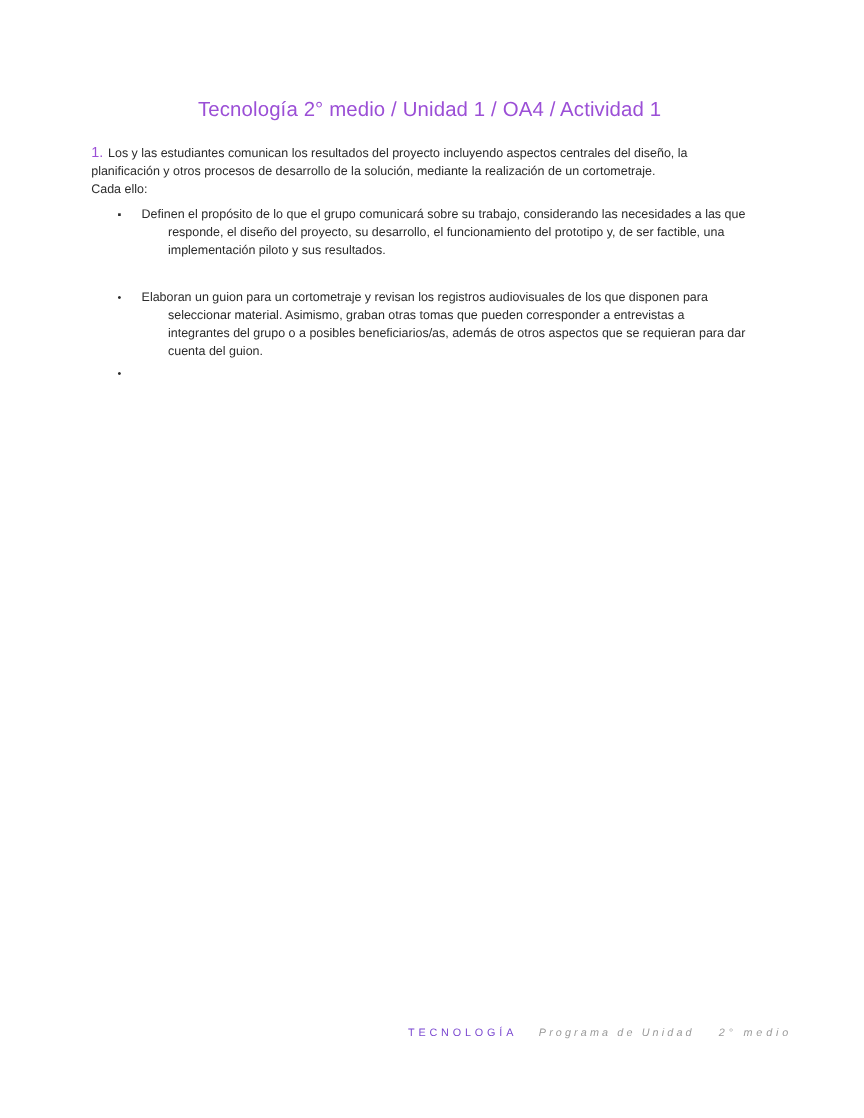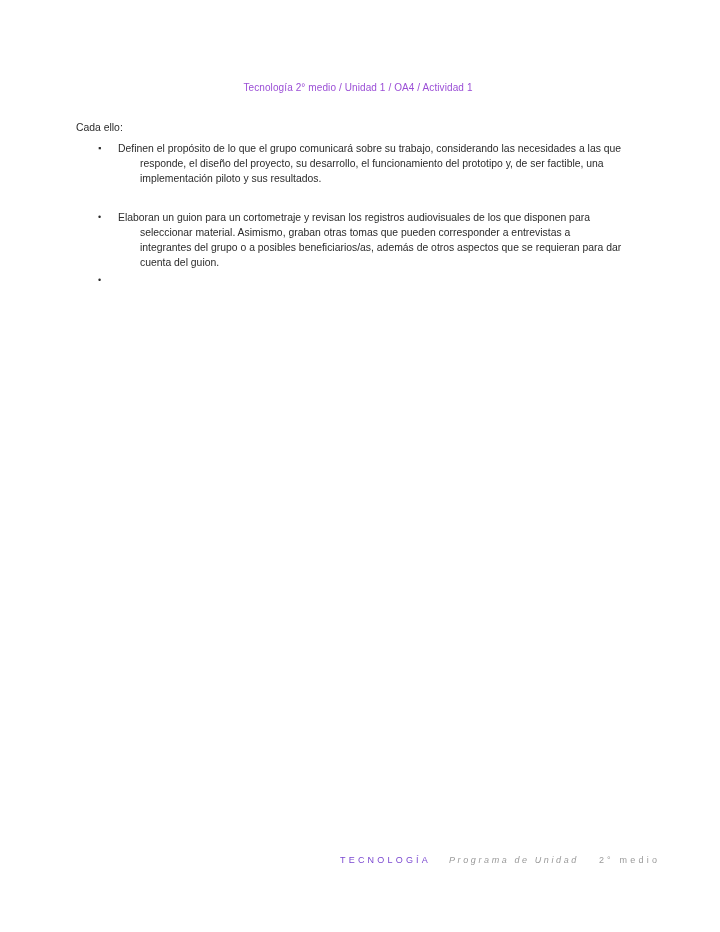--- a/index.html
+++ b/index.html
@@ -1,39 +1,42 @@
 <!DOCTYPE html>
 <html><head>
 <meta charset="utf-8">
 <style>
   html, body { margin: 0; padding: 0; background: #ffffff; }
   body { width: 720px; height: 932px; position: relative; overflow: hidden;
          font-family: "Liberation Sans", "DejaVu Sans", sans-serif; color: #2b2b2b; }
   .title { position: absolute; top: 82px; left: 0; width: 716px; text-align: center;
-           font-size: 10px; color: #9b4fd6; letter-spacing: 0.1px; }
+           font-size: 17px; color: #9b4fd6; letter-spacing: 0.1px; }
   .content { position: absolute; top: 120px; left: 76px; width: 548px; font-size: 10.4px; line-height: 15px; }
   .para { margin: 0; }
   .num { color: #9b4fd6; font-size: 12px; margin-right: 4px; }
   ul { list-style: none; margin: 0; padding: 0; }
   li { position: relative; padding-left: 42px; text-indent: -22px; margin-left: 22px; }
   li .bullet { position: absolute; left: 0; text-indent: 0; font-size: 9px; }
   .li1 { margin-top: 6px; }
   .li2 { margin-top: 24px; }
   .li3 { margin-top: 3px; }
   .footer { position: absolute; top: 855px; left: 340px; width: 290px; font-size: 9px; letter-spacing: 3.2px; white-space: nowrap; }
   .footer .subj { color: #7a47d0; font-weight: normal; }
   .footer .prog { color: #9a9a9a; margin-left: 18px; letter-spacing: 2.6px; font-style: italic; }
-  .footer .grade { color: #9a9a9a; margin-left: 20px; }
+  .footer .grade { color: #9a9a9a; margin-left: 20px; font-style: italic; }
 </style>
 </head>
 <body>
 
 <div class="title">Tecnología 2° medio / Unidad 1 / OA4 / Actividad 1</div>
 
 <div class="content">
+  <p class="para">
+    <span class="num">1.</span><span>Los y las estudiantes comunican los resultados del proyecto incluyendo aspectos centrales del diseño, la planificación y otros procesos de desarrollo de la solución, mediante la realización de un cortometraje.</span>
+  </p>
   <p class="para">Cada ello:</p>
   <ul>
     <li class="li1">
       <span class="bullet">▪</span><span>Definen el propósito de lo que el grupo comunicará sobre su trabajo, considerando las necesidades a las que responde, el diseño del proyecto, su desarrollo, el funcionamiento del prototipo y, de ser factible, una implementación piloto y sus resultados.</span>
     </li>
     <li class="li2">
       <span class="bullet">•</span><span>Elaboran un guion para un cortometraje y revisan los registros audiovisuales de los que disponen para seleccionar material. Asimismo, graban otras tomas que pueden corresponder a entrevistas a integrantes del grupo o a posibles beneficiarios/as, además de otros aspectos que se requieran para dar cuenta del guion.</span>
     </li>
     <li class="li3">
       <span class="bullet">•</span>

